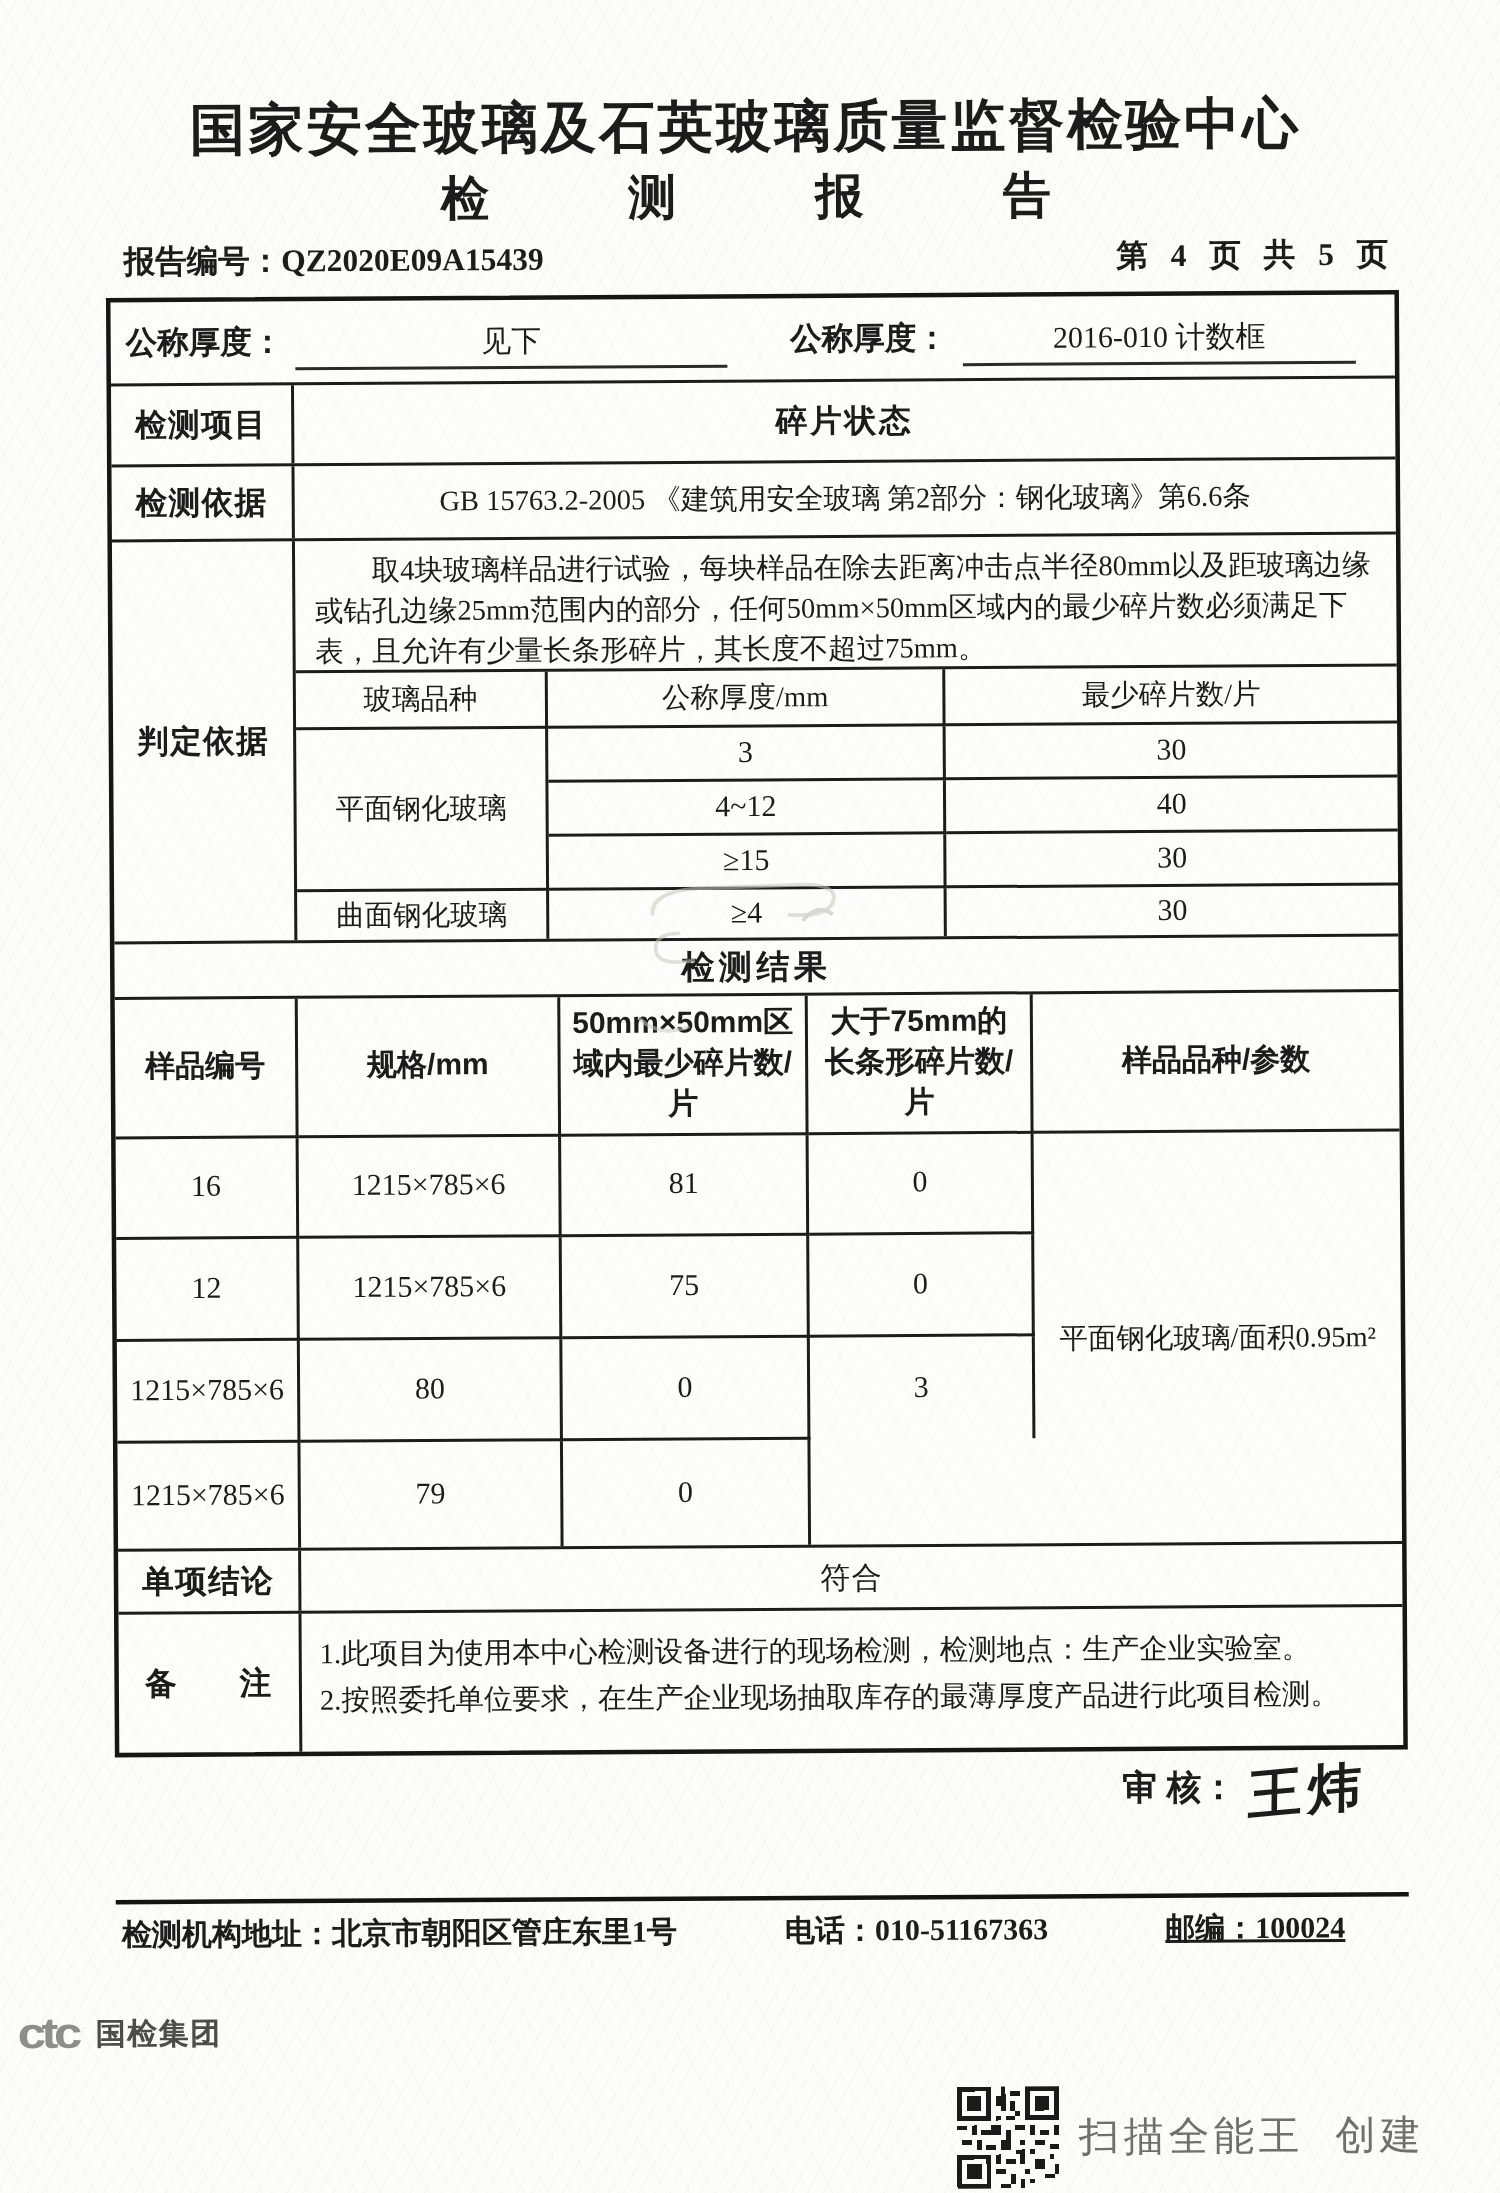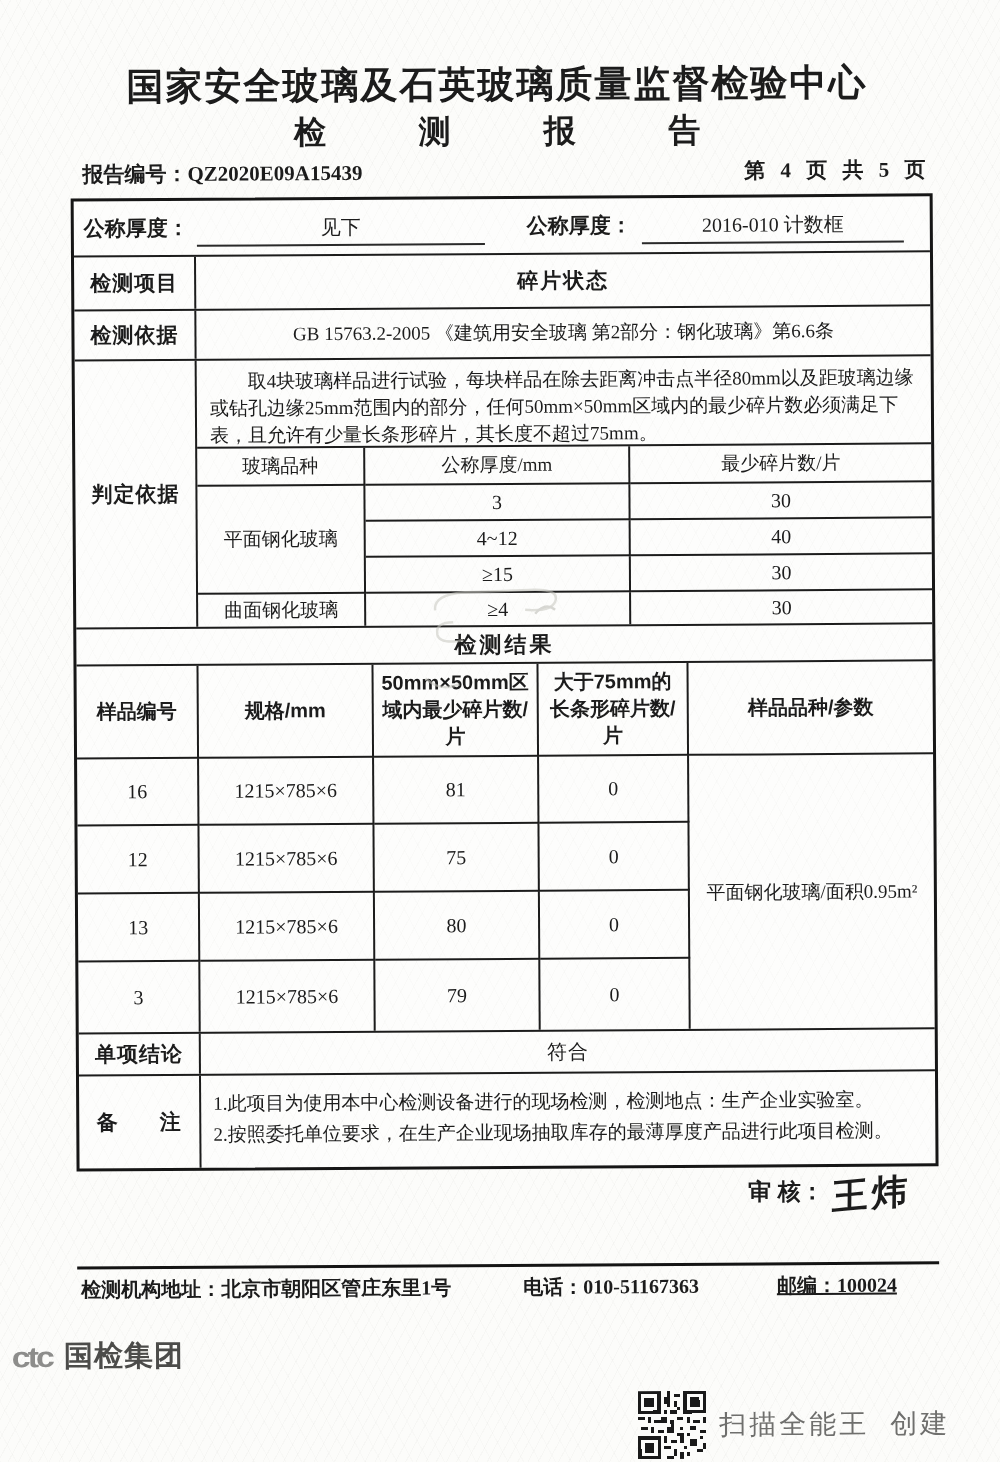--- a/index.html
+++ b/index.html
@@ -156,21 +156,21 @@
     position: absolute; top: 1334px; left: 7px;
     display: flex; align-items: center;
   }
   .logo-ctc {
     font-family: "Liberation Sans", sans-serif;
     font-size: 34px; font-weight: 800; color: #8d8d8b;
     letter-spacing: -3px; transform: scaleY(0.85);
   }
   .logo-text {
     font-family: "Liberation Sans", sans-serif;
-    font-size: 29px; font-weight: 800; color: #4c4c4a; margin-left: 12px; letter-spacing: 1px;
+    font-size: 20px; font-weight: 800; color: #4c4c4a; margin-left: 12px; letter-spacing: 1px;
   }
 
   .qr { position: absolute; top: 1392px; left: 632px; }
   .scan-note {
     position: absolute; top: 1408px; left: 714px;
     font-size: 27px; color: #6f6f6d; letter-spacing: 3px;
     font-family: "Liberation Sans", sans-serif; white-space: pre;
   }
 
   
@@ -246,21 +246,20 @@
       <div class="rc">1215×785×6</div>
       <div class="rc">81</div>
       <div class="rc">0</div>
       <div class="rc rc-kind no-r no-b">平面钢化玻璃/面积0.95m²</div>
 
       <div class="rc">12</div>
       <div class="rc">1215×785×6</div>
       <div class="rc">75</div>
       <div class="rc">0</div>
 
-      <div class="rc">13</div>
       <div class="rc">1215×785×6</div>
       <div class="rc">80</div>
       <div class="rc">0</div>
 
       <div class="rc no-b">3</div>
       <div class="rc no-b">1215×785×6</div>
       <div class="rc no-b">79</div>
       <div class="rc no-b">0</div>
     </div>
 

